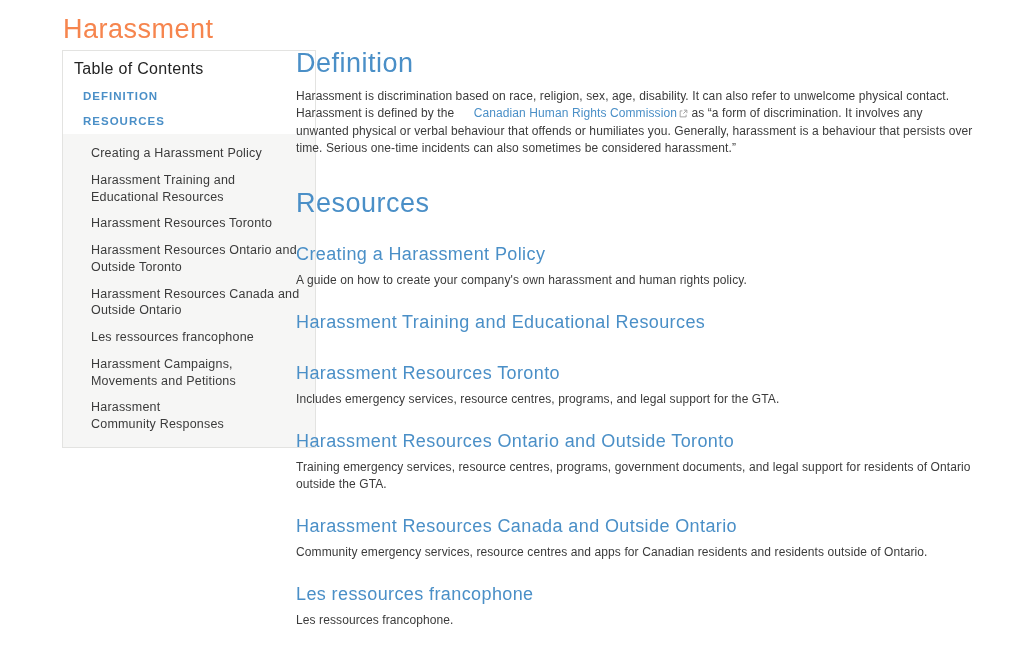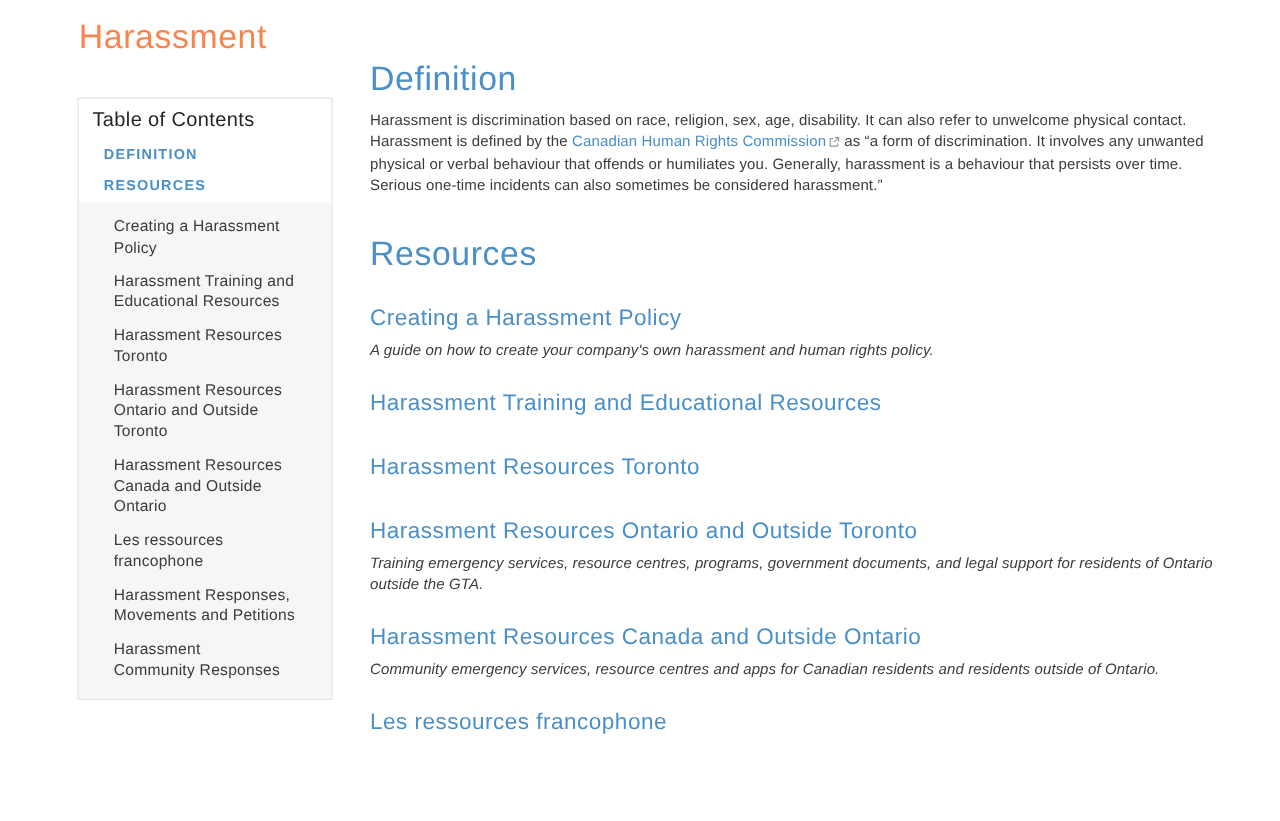--- a/index.html
+++ b/index.html
@@ -20,22 +20,22 @@
     font-size: 27px;
     font-weight: 500;
     letter-spacing: 0.5px;
     color: #f6854e;
   }
 
   
   .toc {
     position: absolute;
     left: 62px;
-    top: 78px;
-    width: 204px;
+    top: 50px;
+    width: 254px;
     background: #ffffff;
     border: 1px solid #e3e3e1;
   }
   .toc-heading {
     padding: 9px 12px 6px 11px;
     font-size: 16px;
     font-weight: 500;
     letter-spacing: 0.3px;
     color: #242424;
   }
@@ -82,20 +82,21 @@
   .definition-text {
     font-size: 12px;
     line-height: 1.43;
     letter-spacing: 0.1px;
     color: #3b3b3b;
   }
   .inline-link {
     color: #4a8fc7;
     text-decoration: none;
     cursor: pointer;
+    margin-left: 16px;
   }
   .ext-icon { display: inline-block; margin-left: 2px; vertical-align: -1px; }
 
   .resources-heading { margin-top: 30px; margin-bottom: 2px; }
 
   .section-title {
     display: inline-block;
     margin-top: 23px;
     margin-bottom: 7px;
     font-size: 18px;
@@ -103,40 +104,39 @@
     letter-spacing: 0.4px;
     color: #4a8fc7;
     text-decoration: none;
     cursor: pointer;
   }
   .section-desc {
     font-size: 12px;
     line-height: 1.43;
     letter-spacing: 0.1px;
     color: #3b3b3b;
-    font-style: italic;
   }
 </style>
 </head>
 <body>
 
 <h1 class="page-title">Harassment</h1>
 
 <aside class="toc">
   <div class="toc-heading">Table of Contents</div>
   <a class="toc-link">DEFINITION</a>
   <a class="toc-link">RESOURCES</a>
   <div class="toc-sub">
     <a class="toc-sub-item">Creating a Harassment Policy</a>
     <a class="toc-sub-item">Harassment Training and Educational Resources</a>
     <a class="toc-sub-item">Harassment Resources Toronto</a>
     <a class="toc-sub-item">Harassment Resources Ontario and Outside Toronto</a>
     <a class="toc-sub-item">Harassment Resources Canada and Outside Ontario</a>
     <a class="toc-sub-item">Les ressources francophone</a>
-    <a class="toc-sub-item">Harassment Responses, Movements and Petitions</a>
+    <a class="toc-sub-item">Harassment Campaigns, Movements and Petitions</a>
     <a class="toc-sub-item">Harassment
 Community Responses</a>
   </div>
 </aside>
 
 <main class="main">
   <h2 class="h2 definition-heading">Definition</h2>
   <p class="definition-text"><span>Harassment is discrimination based on race, religion, sex, age, disability. It can also refer to unwelcome physical contact. Harassment is defined by the </span><a class="inline-link">Canadian Human Rights Commission</a><span class="ext-icon"><svg width="9" height="9" viewBox="0 0 12 12">
           <path d="M4.5 2.5 H1.5 v8 h8 V7.5" fill="none" stroke="#9a9a9a" stroke-width="1.2"></path>
           <path d="M6.5 1.5 h4 v4" fill="none" stroke="#9a9a9a" stroke-width="1.2"></path>
@@ -149,34 +149,36 @@
     <a class="section-title">Creating a Harassment Policy</a>
     <p class="section-desc">A guide on how to create your company's own harassment and human rights policy.</p>
   </div>
 
   <div>
     <a class="section-title">Harassment Training and Educational Resources</a>
   </div>
 
   <div>
     <a class="section-title">Harassment Resources Toronto</a>
+    <p class="section-desc">Includes emergency services, resource centres, programs, and legal support for the GTA.</p>
   </div>
 
   <div>
     <a class="section-title">Harassment Resources Ontario and Outside Toronto</a>
     <p class="section-desc">Training emergency services, resource centres, programs, government documents, and legal support for residents of Ontario outside the GTA.</p>
   </div>
 
   <div>
     <a class="section-title">Harassment Resources Canada and Outside Ontario</a>
     <p class="section-desc">Community emergency services, resource centres and apps for Canadian residents and residents outside of Ontario.</p>
   </div>
 
   <div>
     <a class="section-title">Les ressources francophone</a>
+    <p class="section-desc">Les ressources francophone.</p>
   </div>
 
   <div>
     
     
   </div>
 
 </main>
 
 </body></html>

